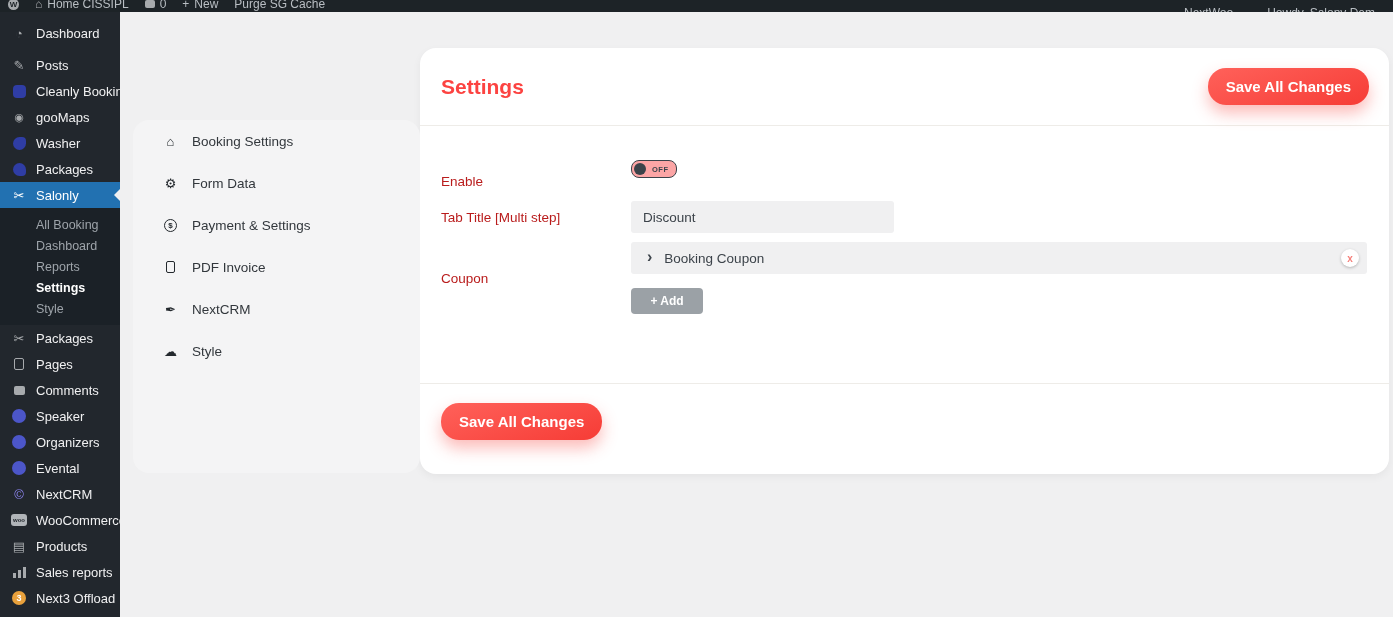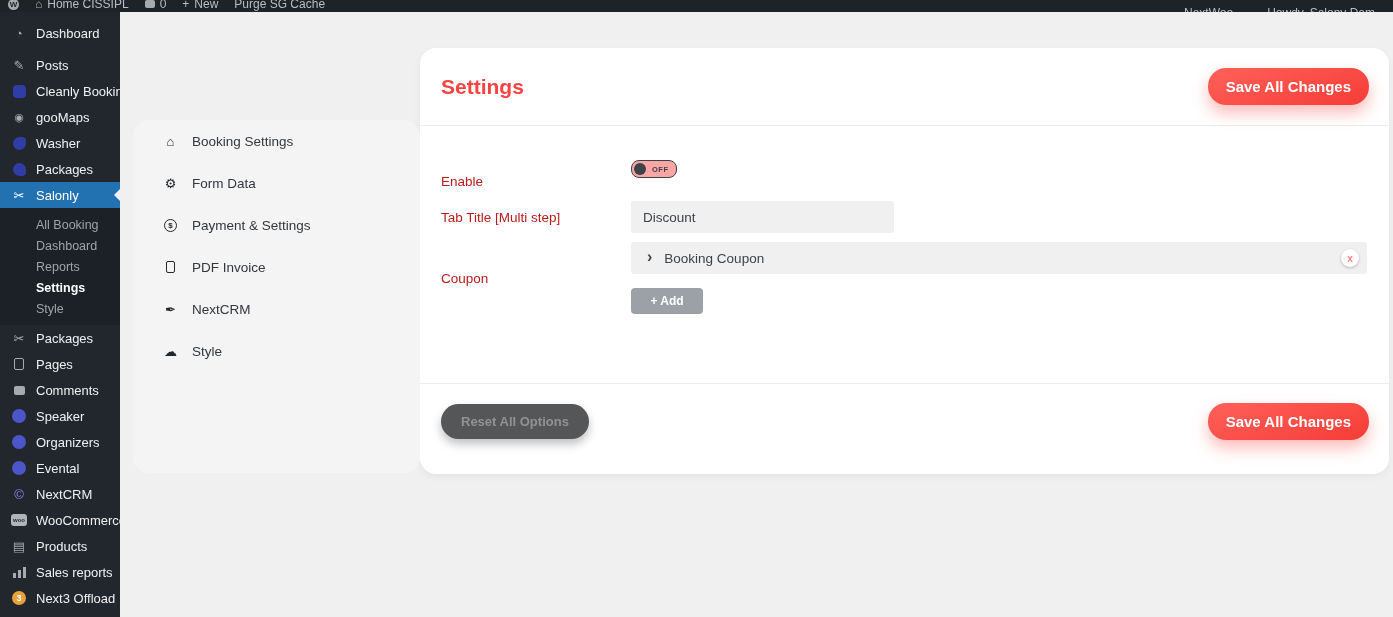--- a/index.html
+++ b/index.html
@@ -339,16 +339,15 @@
           <button class="xbtn">x</button>
         </div>
         <button class="btn-add">+ Add</button>
       </div>
     </div>
   </div>
 
   <hr class="divider">
 
   <div class="p-footer">
-    <button class="btn-reset">Reset All Options</button>
     <button class="btn-red">Save All Changes</button>
   </div>
 </div>
 
 </body></html>

